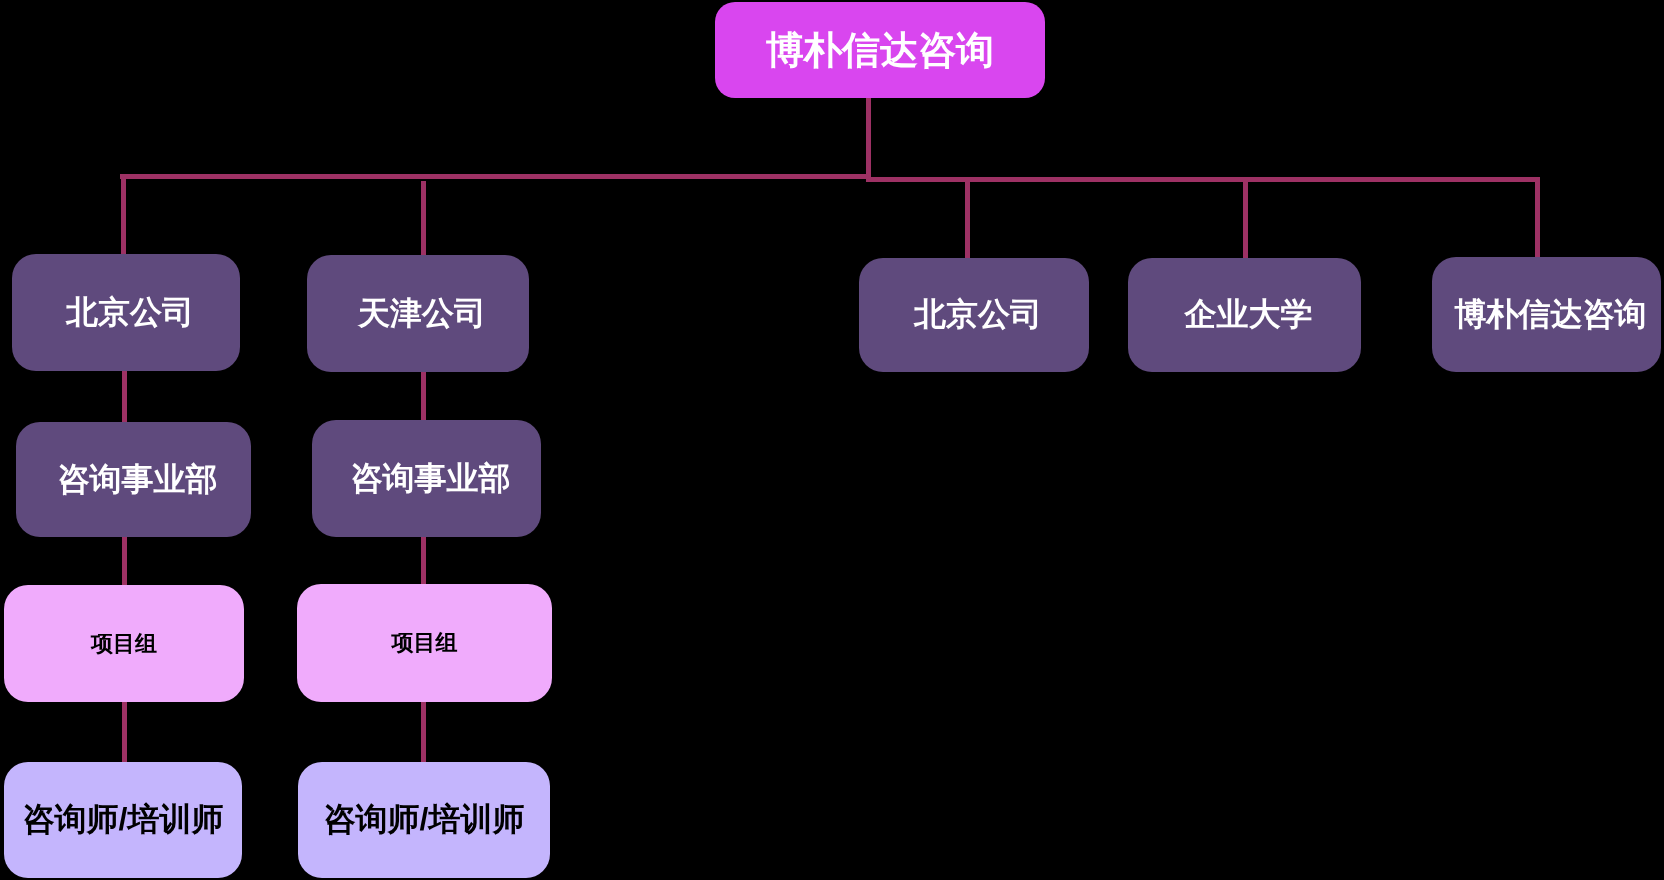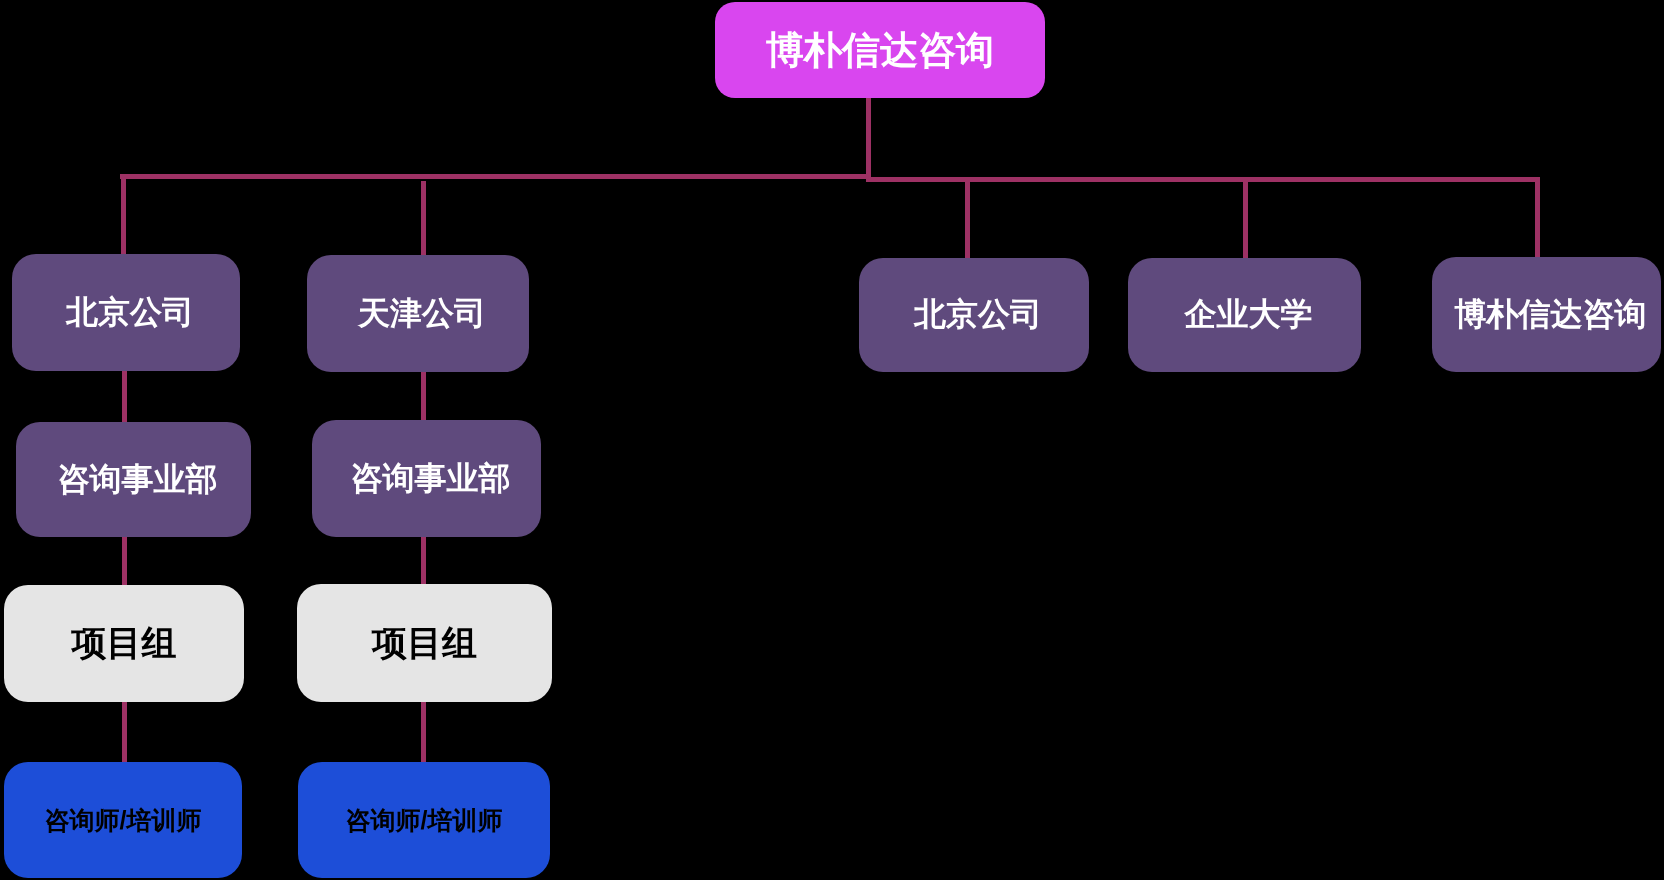--- a/index.html
+++ b/index.html
@@ -14,22 +14,22 @@
   .line{position:absolute;background:#9D3164;z-index:1;}
   
   .node{
     position:absolute;z-index:2;
     display:flex;align-items:center;justify-content:center;
     font-weight:bold;color:#fff;text-align:center;
     border-radius:24px;
   }
   .node.root{background:#d946ef;border-radius:20px;font-size:38px;}
   .node.dark{background:#5F4A7D;font-size:32px;padding-left:8px;}
-  .node.mid{background:#e5e5e5;color:#000;font-size:35px;text-align:center;}
-  .node.light{background:#1d4ed8;color:#000;font-size:25px;}
+  .node.mid{background:#f0abfc;color:#000;font-size:22px;text-align:center;}
+  .node.light{background:#c4b5fd;color:#000;font-size:32px;}
 
   
   .n-root       {left:715px; top:2px;   width:330px; height:96px;}
   .n-beijing    {left:12px;  top:254px; width:220px; height:117px;}
   .n-tianjin    {left:307px; top:255px; width:214px; height:117px;}
   .n-rnd        {left:859px; top:258px; width:222px; height:114px;}
   .n-university {left:1128px;top:258px; width:225px; height:114px;}
   .n-strategy   {left:1432px;top:257px; width:221px; height:115px;}
   .n-consulting-bj{left:16px; top:422px; width:227px; height:115px;}
   .n-consulting-tj{left:312px;top:420px; width:221px; height:117px;}

